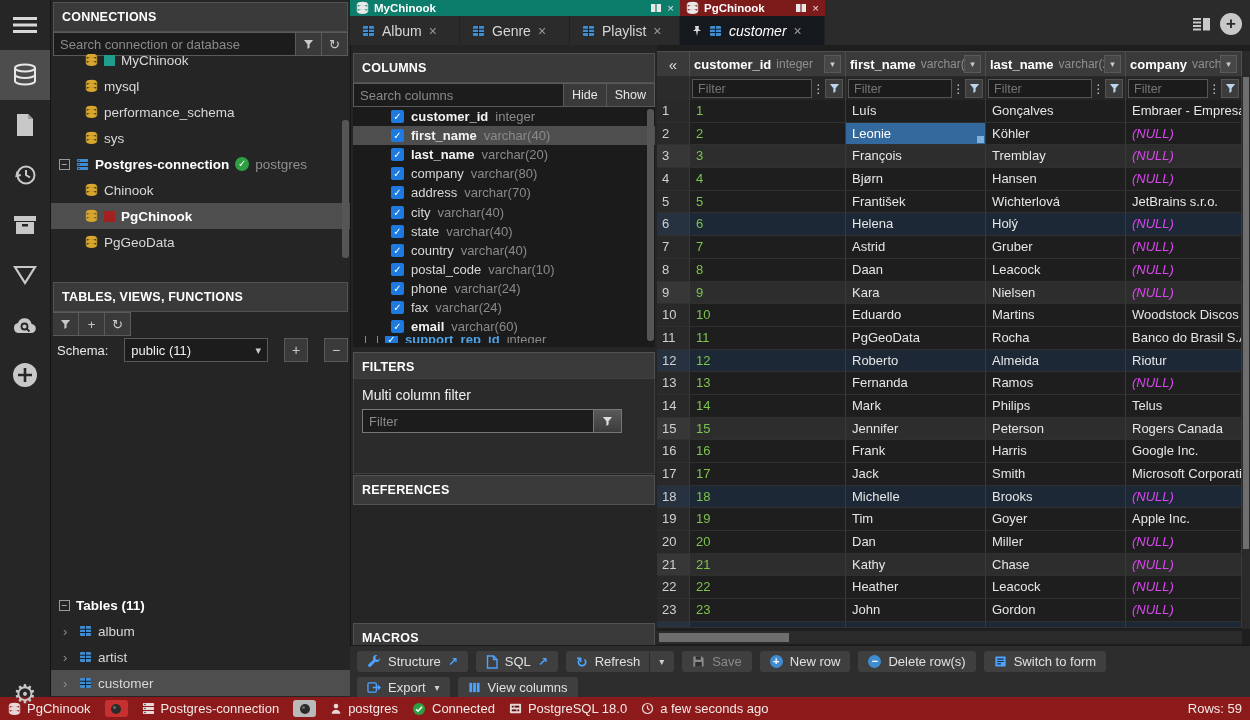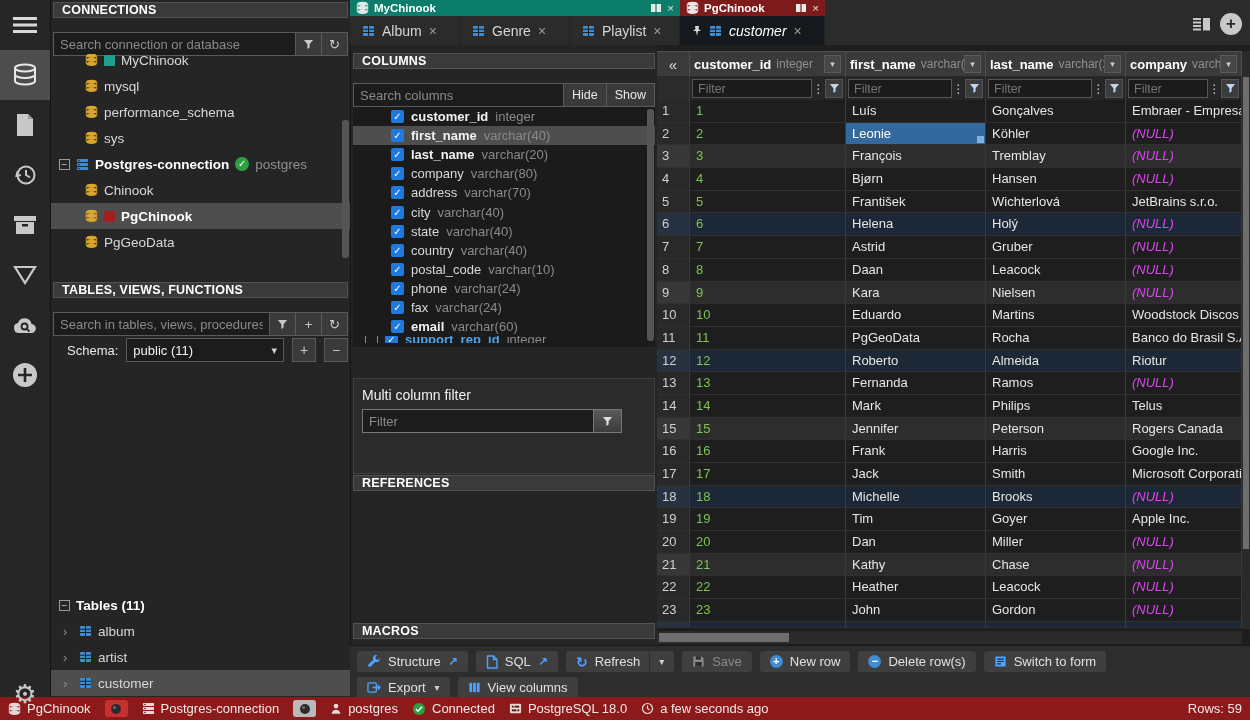--- a/index.html
+++ b/index.html
@@ -8,41 +8,41 @@
   #app { position:relative; width:1250px; height:720px; background:#1e1e1e; color:#d8d8d8; }
 
   
   #iconbar { position:absolute; left:0; top:0; width:50px; height:697px; background:#262626; }
   .ib-item { width:50px; height:50px; display:flex; align-items:center; justify-content:center; color:#c8c8c8; }
   .ib-item.active { background:#4d4d4d; }
   .ib-gear { position:absolute; left:0; bottom:8px; width:50px; height:36px; display:flex; align-items:center; justify-content:center; color:#c8c8c8; font-size:26px; }
 
   
   #leftpanel { position:absolute; left:50px; top:0; width:300px; height:697px; background:#252526; border-left:1px solid #141414; }
-  .hdr { background:#3a3a3a; border:1px solid #525252; color:#fff; font-weight:bold; font-size:12.5px; padding:0 8px; margin:0 2px; letter-spacing:.2px; }
+  .hdr { background:#3a3a3a; border:1px solid #525252; color:#fff; font-weight:bold; font-size:12.5px; padding:7px 8px; margin:0 2px; letter-spacing:.2px; }
   .searchrow { display:flex; margin:2px 2px 0 2px; height:24px; }
   .searchrow input { flex:1; min-width:0; background:#1c1c1c; border:1px solid #5a5a5a; color:#ddd; font-size:13px; padding:2px 6px; font-family:inherit; }
   .searchrow input::placeholder, .flt input::placeholder { color:#8a8a8a; opacity:1; }
   .sbtn { width:26px; background:#3a3a3a; border:1px solid #5a5a5a; border-left:none; display:flex; align-items:center; justify-content:center; color:#c9c9c9; font-size:13px; }
   .abs { position:absolute; left:0; right:0; }
 
   .tree { overflow:hidden; position:relative; }
   .trow { height:26px; display:flex; align-items:center; gap:6px; font-size:13.5px; color:#d8d8d8; white-space:nowrap; }
   .trow .lbl.b { font-weight:bold; color:#fff; }
   .trow.sel { background:#4e4e4e; }
   .swatch { width:11px; height:11px; display:inline-block; flex:none; }
   .expander { width:11px; height:11px; border:1px solid #9a9a9a; color:#cfcfcf; font-size:10px; line-height:9px; text-align:center; flex:none; }
   .chev { color:#8f8f8f; font-size:13px; width:10px; flex:none; }
   .okc { width:14px; height:14px; border-radius:50%; background:#2ea043; color:#fff; font-size:10px; line-height:14px; text-align:center; flex:none; }
   .engine { color:#8f8f8f; }
   .ic { display:inline-flex; flex:none; align-items:center; }
   .clip-top { margin-top:-7px; }
   .vscroll { position:absolute; width:7px; background:#555; border-radius:3px; }
 
-  .schemarow { display:flex; align-items:center; height:24px; margin:2px 2px 0 12px; gap:8px; font-size:13px; }
+  .schemarow { display:flex; align-items:center; height:24px; margin:2px 2px 0 2px; gap:16px; font-size:13px; }
   .schemarow .sl { color:#e8e8e8; padding-left:4px; }
   .schemasel { flex:1; background:#1c1c1c; border:1px solid #5a5a5a; height:24px; display:flex; align-items:center; padding:0 6px; color:#f0f0f0; }
   .schemasel .car { margin-left:auto; color:#ccc; font-size:11px; }
   .sqbtn { width:24px; height:24px; background:#3a3a3a; border:1px solid #5a5a5a; color:#c9c9c9; display:flex; align-items:center; justify-content:center; font-size:14px; }
 
   
   #tabstrip { position:absolute; left:350px; top:0; width:900px; height:45px; background:#2b2b2b; display:flex; }
   .tgroup { display:flex; flex-direction:column; }
   .tg-head { height:16px; display:flex; align-items:center; color:#fff; font-size:11.5px; padding:0 6px; gap:5px; }
   .tg-head .tg-name { font-weight:bold; }
@@ -307,21 +307,20 @@
               <path d="M1.4 3v8.6M12.6 3v8.6" stroke="#d9a62e" stroke-width="1"></path>
             </svg>
           </span>
           <span class="lbl ">PgGeoData</span>
         </div>
         <div class="vscroll" style="right:1px; top:66px; height:138px;"></div>
       </div>
 
     <div class="hdr abs" style="top:282px;">TABLES, VIEWS, FUNCTIONS</div>
     <div class="searchrow abs" style="top:310px;">
-      <input placeholder="Search in tables, views, procedures" style="">
       <span class="sbtn">
           <svg width="11" height="11" viewBox="0 0 12 12">
             <path d="M1 1h10L7.2 5.6v3.6L4.8 11V5.6z" fill="#c9c9c9"></path>
           </svg>
         </span>
       <span class="sbtn">+</span>
       <span class="sbtn">↻</span>
     </div>
     <div class="schemarow abs" style="top:336px;">
       <span class="sl">Schema:</span>
@@ -566,20 +565,21 @@
         </div>
         <div class="crow  cliprow">
           <span class="cb off" style="margin-left:-26px"></span>
           <span class="cb">✓</span>
       <span class="cn  fk">support_rep_id</span>
       <span class="ct">integer</span>
         </div>
         <div class="vscroll" style="right:1px; top:2px; height:232px;"></div>
       </div>
 
+    <div class="hdr abs" style="top:307px;">FILTERS</div>
     <div class="panelbody abs" style="top:333px; height:96px;">
       <div class="flt-label">Multi column filter</div>
       <div class="flt">
         <input placeholder="Filter" style="">
         <span class="fbtn">
             <svg width="11" height="11" viewBox="0 0 12 12">
               <path d="M1 1h10L7.2 5.6v3.6L4.8 11V5.6z" fill="#dcdcdc"></path>
             </svg>
           </span>
       </div>

